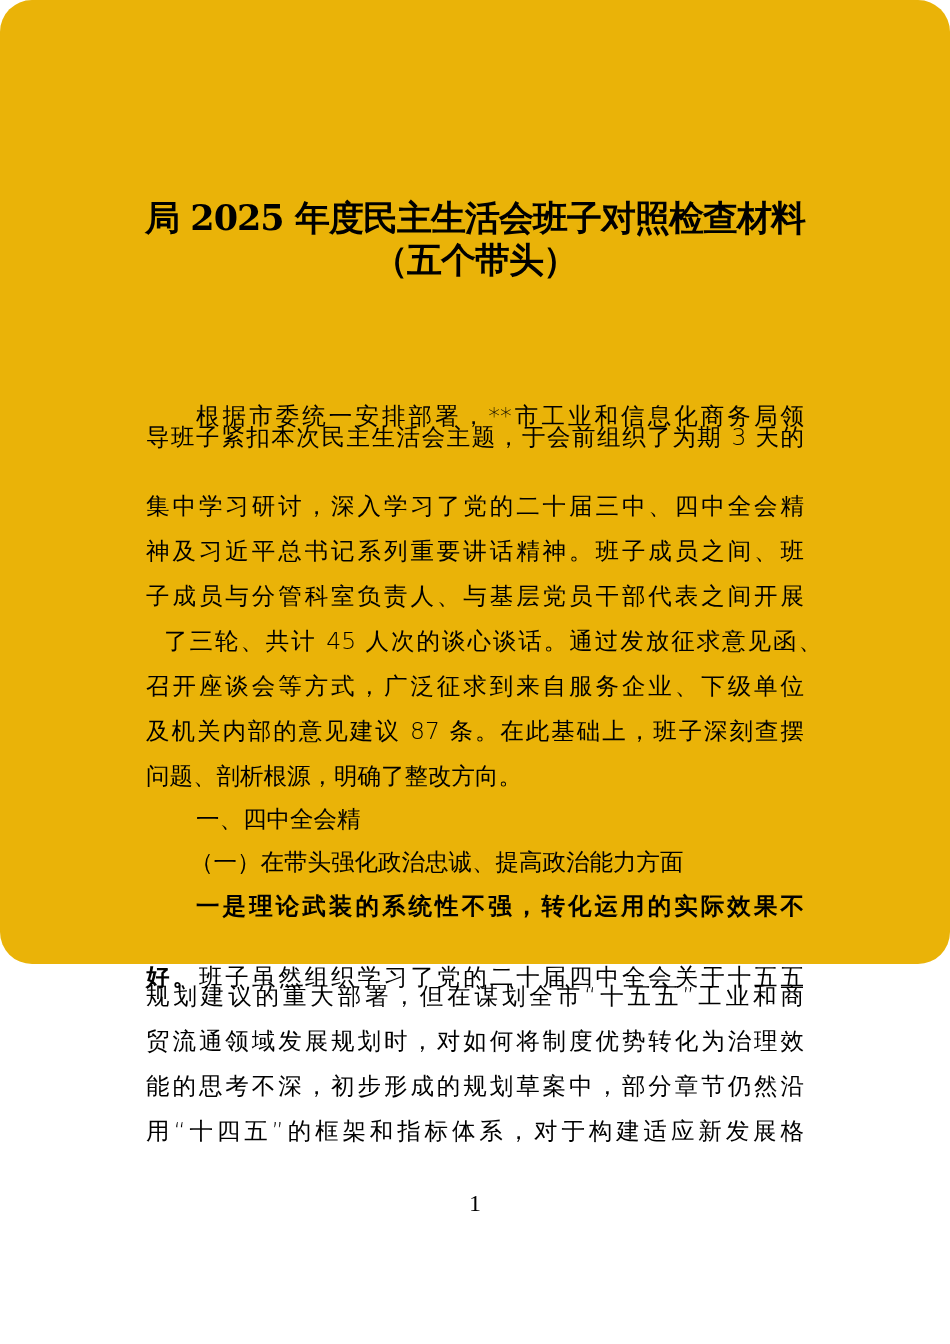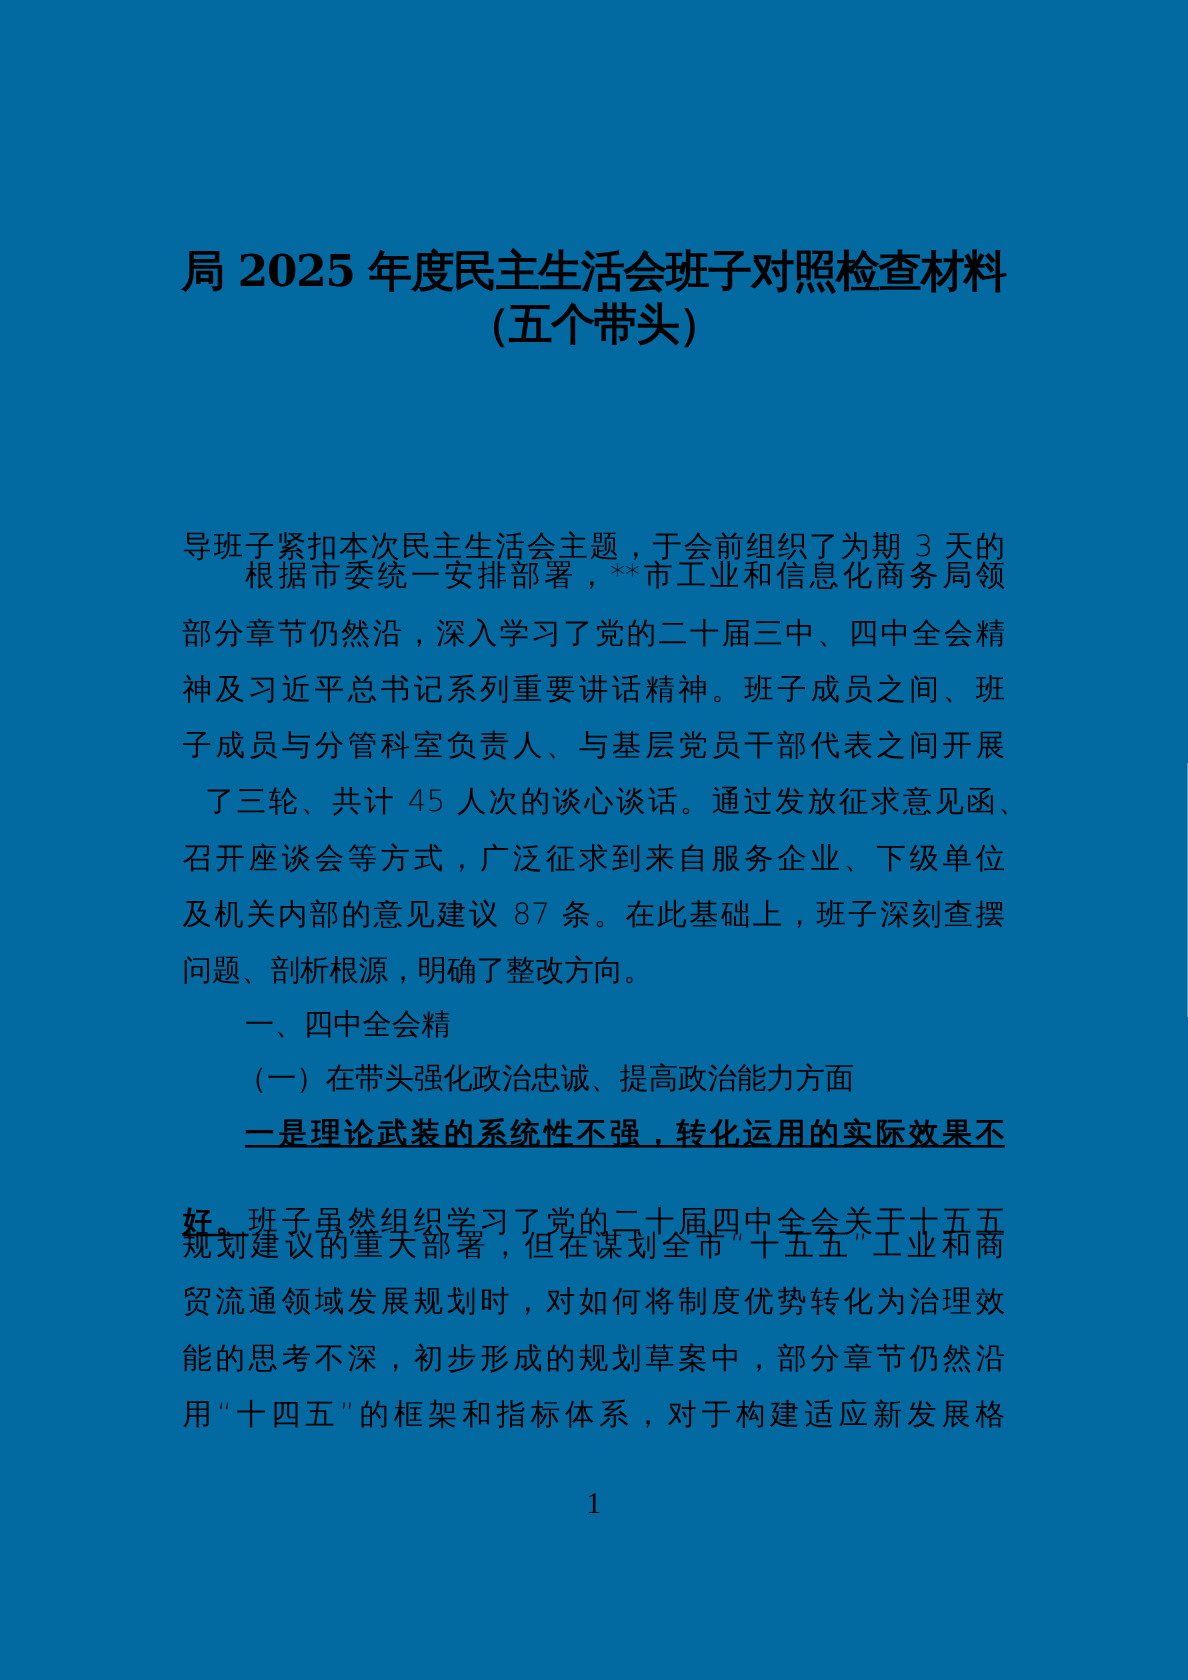--- a/index.html
+++ b/index.html
@@ -11,22 +11,23 @@
       width: 950px;
       height: 1344px;
       position: relative;
       overflow: hidden;
       color: #000000;
       font-family: "DejaVu Serif", "Liberation Serif", serif;
     }
     .page {
       position: absolute;
       left: 0; top: 0;
-      width: 950px; height: 1344px;
-      background: #0369a1;
+      width: 950px; height: 964px;
+      background: #eab308;
+      border-radius: 32px;
     }
     .title {
       position: absolute;
       left: 0;
       width: 950px;
       text-align: center;
       font-family: "DejaVu Serif", "Liberation Serif", serif;
       font-weight: bold;
       font-size: 35px;
       line-height: 40px;
@@ -54,43 +55,43 @@
     .heading1 {
       font-family: "DejaVu Sans", "Liberation Sans", sans-serif;
       font-weight: normal;
       text-align-last: left;
     }
     .heading2 {
       font-family: "DejaVu Sans", "Liberation Sans", sans-serif;
       text-align-last: left;
       left: 196px;
     }
-    .bold { font-weight: bold; text-decoration: underline; }
+    .bold { font-weight: bold; }
     .page-number {
       position: absolute;
       left: 0;
       width: 950px;
       top: 1186px;
       text-align: center;
       font-family: "Liberation Serif", "DejaVu Serif", serif;
       font-size: 24px;
       line-height: 34px;
     }
   </style>
 </head>
 <body>
 
 <div class="page">
 
   <div class="title title-main">局 2025 年度民主生活会班子对照检查材料</div>
   <div class="title title-sub">（五个带头）</div>
 
-  <div class="line indent" style="top: 394px; letter-spacing: 0px; margin-top: 44px;">根据市委统一安排部署，**市工业和信息化商务局领</div>
+  <div class="line indent" style="top: 394px; letter-spacing: 0px;">根据市委统一安排部署，**市工业和信息化商务局领</div>
   <div class="line" style="top: 415px; letter-spacing: 0px;">导班子紧扣本次民主生活会主题，于会前组织了为期 3 天的</div>
-  <div class="line" style="top: 484px; letter-spacing: 0px;">部分章节仍然沿，深入学习了党的二十届三中、四中全会精</div>
+  <div class="line" style="top: 484px; letter-spacing: 0px;">集中学习研讨，深入学习了党的二十届三中、四中全会精</div>
   <div class="line" style="top: 529px; letter-spacing: 0px;">神及习近平总书记系列重要讲话精神。班子成员之间、班</div>
   <div class="line" style="top: 574px; letter-spacing: 0px;">子成员与分管科室负责人、与基层党员干部代表之间开展</div>
   <div class="line" style="top: 619px; letter-spacing: 0px; margin-left: 18px;">了三轮、共计 45 人次的谈心谈话。通过发放征求意见函、</div>
   <div class="line" style="top: 664px; letter-spacing: 0px;">召开座谈会等方式，广泛征求到来自服务企业、下级单位</div>
   <div class="line" style="top: 709px; letter-spacing: 0px;">及机关内部的意见建议 87 条。在此基础上，班子深刻查摆</div>
   <div class="line last" style="top:754px;">问题、剖析根源，明确了整改方向。</div>
 
   <div class="line indent heading1" style="top:797px;">一、四中全会精</div>
   <div class="line heading2" style="top:840px; left:190px;">（一）在带头强化政治忠诚、提高政治能力方面</div>
 

